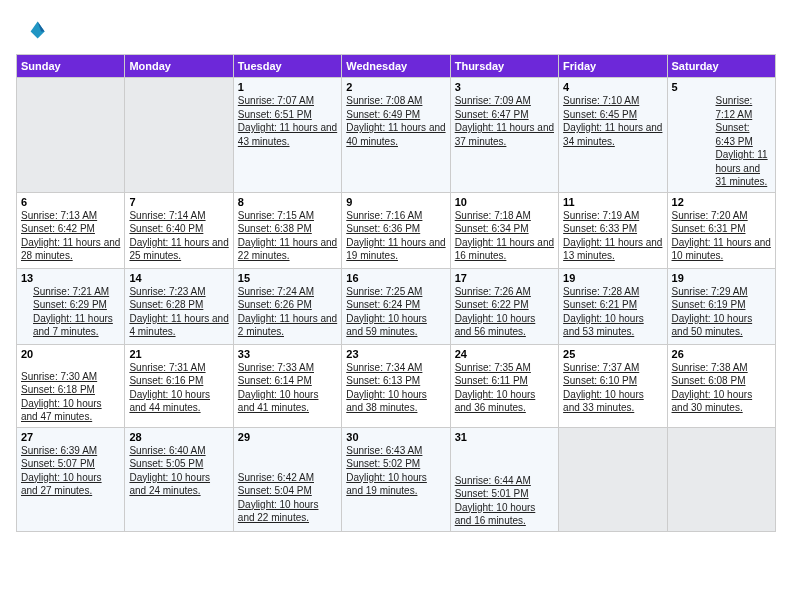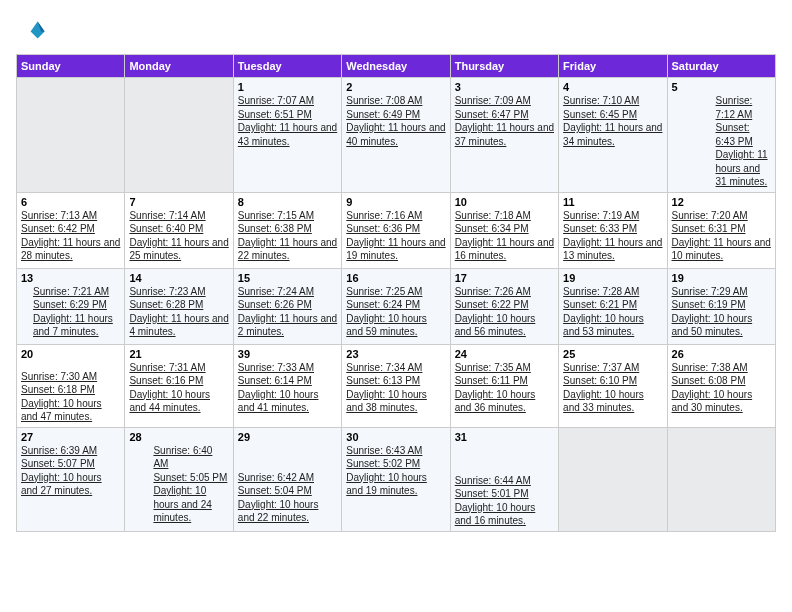--- a/index.html
+++ b/index.html
@@ -252,21 +252,21 @@
 Sunset: 6:18 PM
 Daylight: 10 hours and 47 minutes.</div>
           </td>
           <td>
             <span class="day-num">21</span>
             <div class="day-info" style="white-space: pre-line;">Sunrise: 7:31 AM
 Sunset: 6:16 PM
 Daylight: 10 hours and 44 minutes.</div>
           </td>
           <td>
-            <span class="day-num">39</span>
+            <span class="day-num">33</span>
             <div class="day-info" style="white-space: pre-line;">Sunrise: 7:33 AM
 Sunset: 6:14 PM
 Daylight: 10 hours and 41 minutes.</div>
           </td>
           <td>
             <span class="day-num">23</span>
             <div class="day-info" style="white-space: pre-line;">Sunrise: 7:34 AM
 Sunset: 6:13 PM
 Daylight: 10 hours and 38 minutes.</div>
           </td>
@@ -291,21 +291,21 @@
         </tr>
         <tr>
           <td>
             <span class="day-num">27</span>
             <div class="day-info" style="white-space: pre-line;">Sunrise: 6:39 AM
 Sunset: 5:07 PM
 Daylight: 10 hours and 27 minutes.</div>
           </td>
           <td>
             <span class="day-num">28</span>
-            <div class="day-info" style="white-space: pre-line; margin-left: 24px;">Sunrise: 6:40 AM
+            <div class="day-info" style="white-space: pre-line;">Sunrise: 6:40 AM
 Sunset: 5:05 PM
 Daylight: 10 hours and 24 minutes.</div>
           </td>
           <td>
             <span class="day-num">29</span>
             <div class="day-info" style="white-space: pre-line; margin-top: 28px;">Sunrise: 6:42 AM
 Sunset: 5:04 PM
 Daylight: 10 hours and 22 minutes.</div>
           </td>
           <td>

